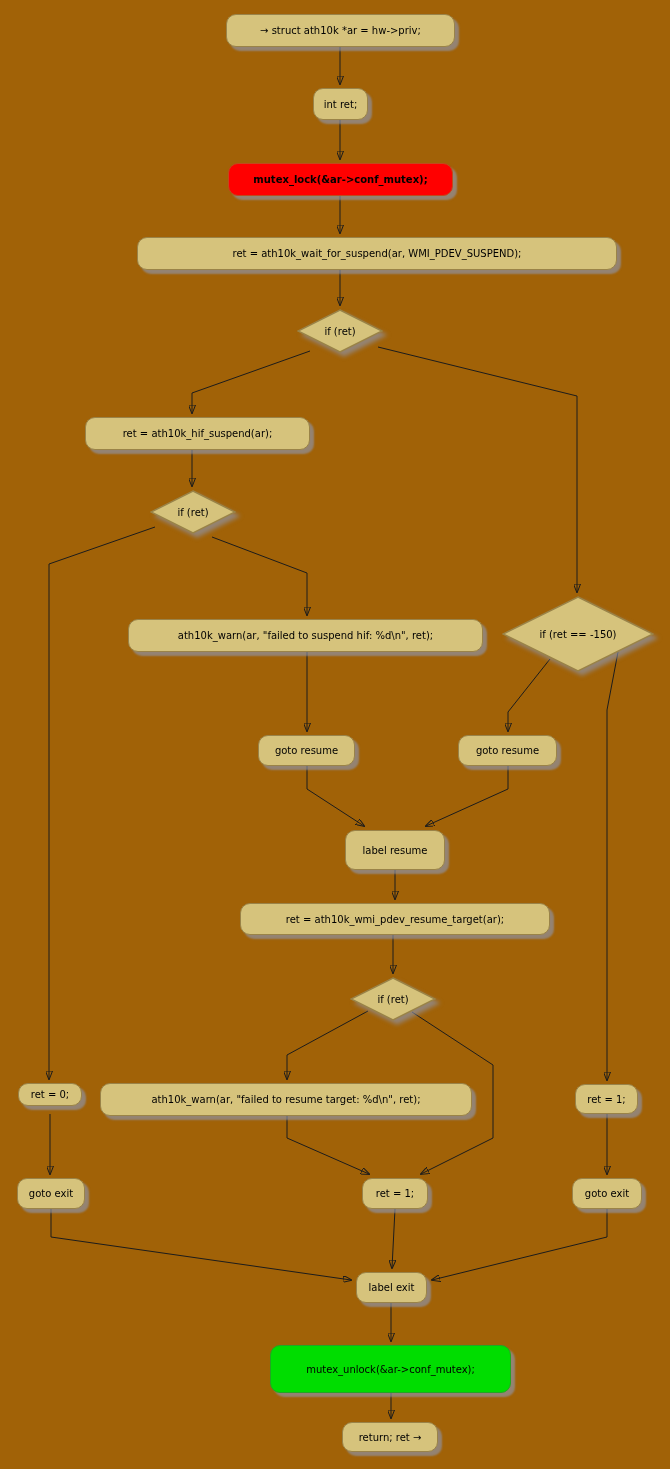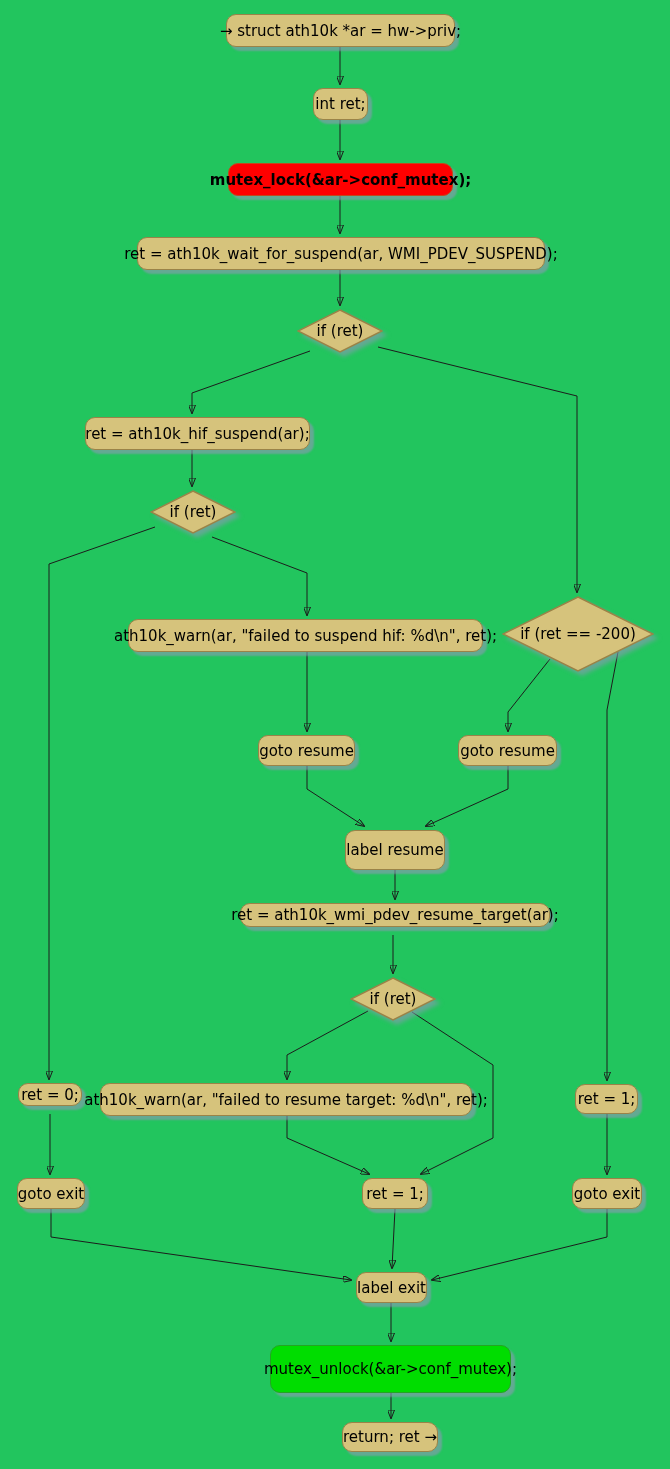--- a/index.html
+++ b/index.html
@@ -1,19 +1,19 @@
 <!DOCTYPE html>
 <html><head>
 <meta charset="utf-8">
 <style>
   html,body { margin:0; padding:0; background:#ffffff; }
   #canvas {
-    position:relative; width:670px; height:1469px; background:#22c55e;
+    position:relative; width:670px; height:1469px; background:#a16207;
     font-family:"DejaVu Sans", "Liberation Sans", sans-serif;
-    font-size:15px; color:#000; overflow:hidden;
+    font-size:10px; color:#000; overflow:hidden;
   }
   #edges { position:absolute; left:0; top:0; width:670px; height:1469px; }
   #edges path { fill:none; stroke:#1c1c1c; stroke-width:1; }
   .node {
     position:absolute; display:flex; align-items:center; justify-content:center;
     text-align:center; white-space:nowrap; box-sizing:border-box;
   }
   .rect {
     background:#d6c37c; border:1.5px solid #9a8348; border-radius:10px;
     box-shadow:4px 4px 2px rgba(140,152,180,0.62);
@@ -73,21 +73,21 @@
   </div>
 
   <div class="node rect" style="left:313px;top:88px;width:55px;height:32px">
     <span>int ret;</span>
   </div>
 
   <div class="node rect red" style="left:228px;top:163px;width:225px;height:33px">
     <span>mutex_lock(&amp;ar-&gt;conf_mutex);</span>
   </div>
 
-  <div class="node rect" style="left:137px;top:237px;width:408px;height:33px">
+  <div class="node rect" style="left:137px;top:237px;width:480px;height:33px">
     <span>ret = ath10k_wait_for_suspend(ar, WMI_PDEV_SUSPEND);</span>
   </div>
 
   <div class="node diamond" style="left:297px;top:309px;width:86px;height:44px">
     <svg viewBox="0 0 86 44" preserveAspectRatio="none">
       <polygon points="43,1 85,22 43,43 1,22"></polygon>
     </svg>
     <span>if (ret)</span>
   </div>
 
@@ -103,36 +103,36 @@
   </div>
 
   <div class="node rect" style="left:128px;top:619px;width:355px;height:33px">
     <span>ath10k_warn(ar, "failed to suspend hif: %d\n", ret);</span>
   </div>
 
   <div class="node diamond" style="left:502px;top:596px;width:152px;height:76px">
     <svg viewBox="0 0 152 76" preserveAspectRatio="none">
       <polygon points="76,1 151,38 76,75 1,38"></polygon>
     </svg>
-    <span>if (ret == -200)</span>
+    <span>if (ret == -150)</span>
   </div>
 
   <div class="node rect" style="left:258px;top:735px;width:97px;height:31px">
     <span>goto resume</span>
   </div>
 
   <div class="node rect" style="left:458px;top:735px;width:99px;height:31px">
     <span>goto resume</span>
   </div>
 
   <div class="node rect" style="left:345px;top:830px;width:100px;height:40px">
     <span>label resume</span>
   </div>
 
-  <div class="node rect" style="left:240px;top:903px;width:310px;height:24px">
+  <div class="node rect" style="left:240px;top:903px;width:310px;height:32px">
     <span>ret = ath10k_wmi_pdev_resume_target(ar);</span>
   </div>
 
   <div class="node diamond" style="left:350px;top:977px;width:86px;height:44px">
     <svg viewBox="0 0 86 44" preserveAspectRatio="none">
       <polygon points="43,1 85,22 43,43 1,22"></polygon>
     </svg>
     <span>if (ret)</span>
   </div>
 

